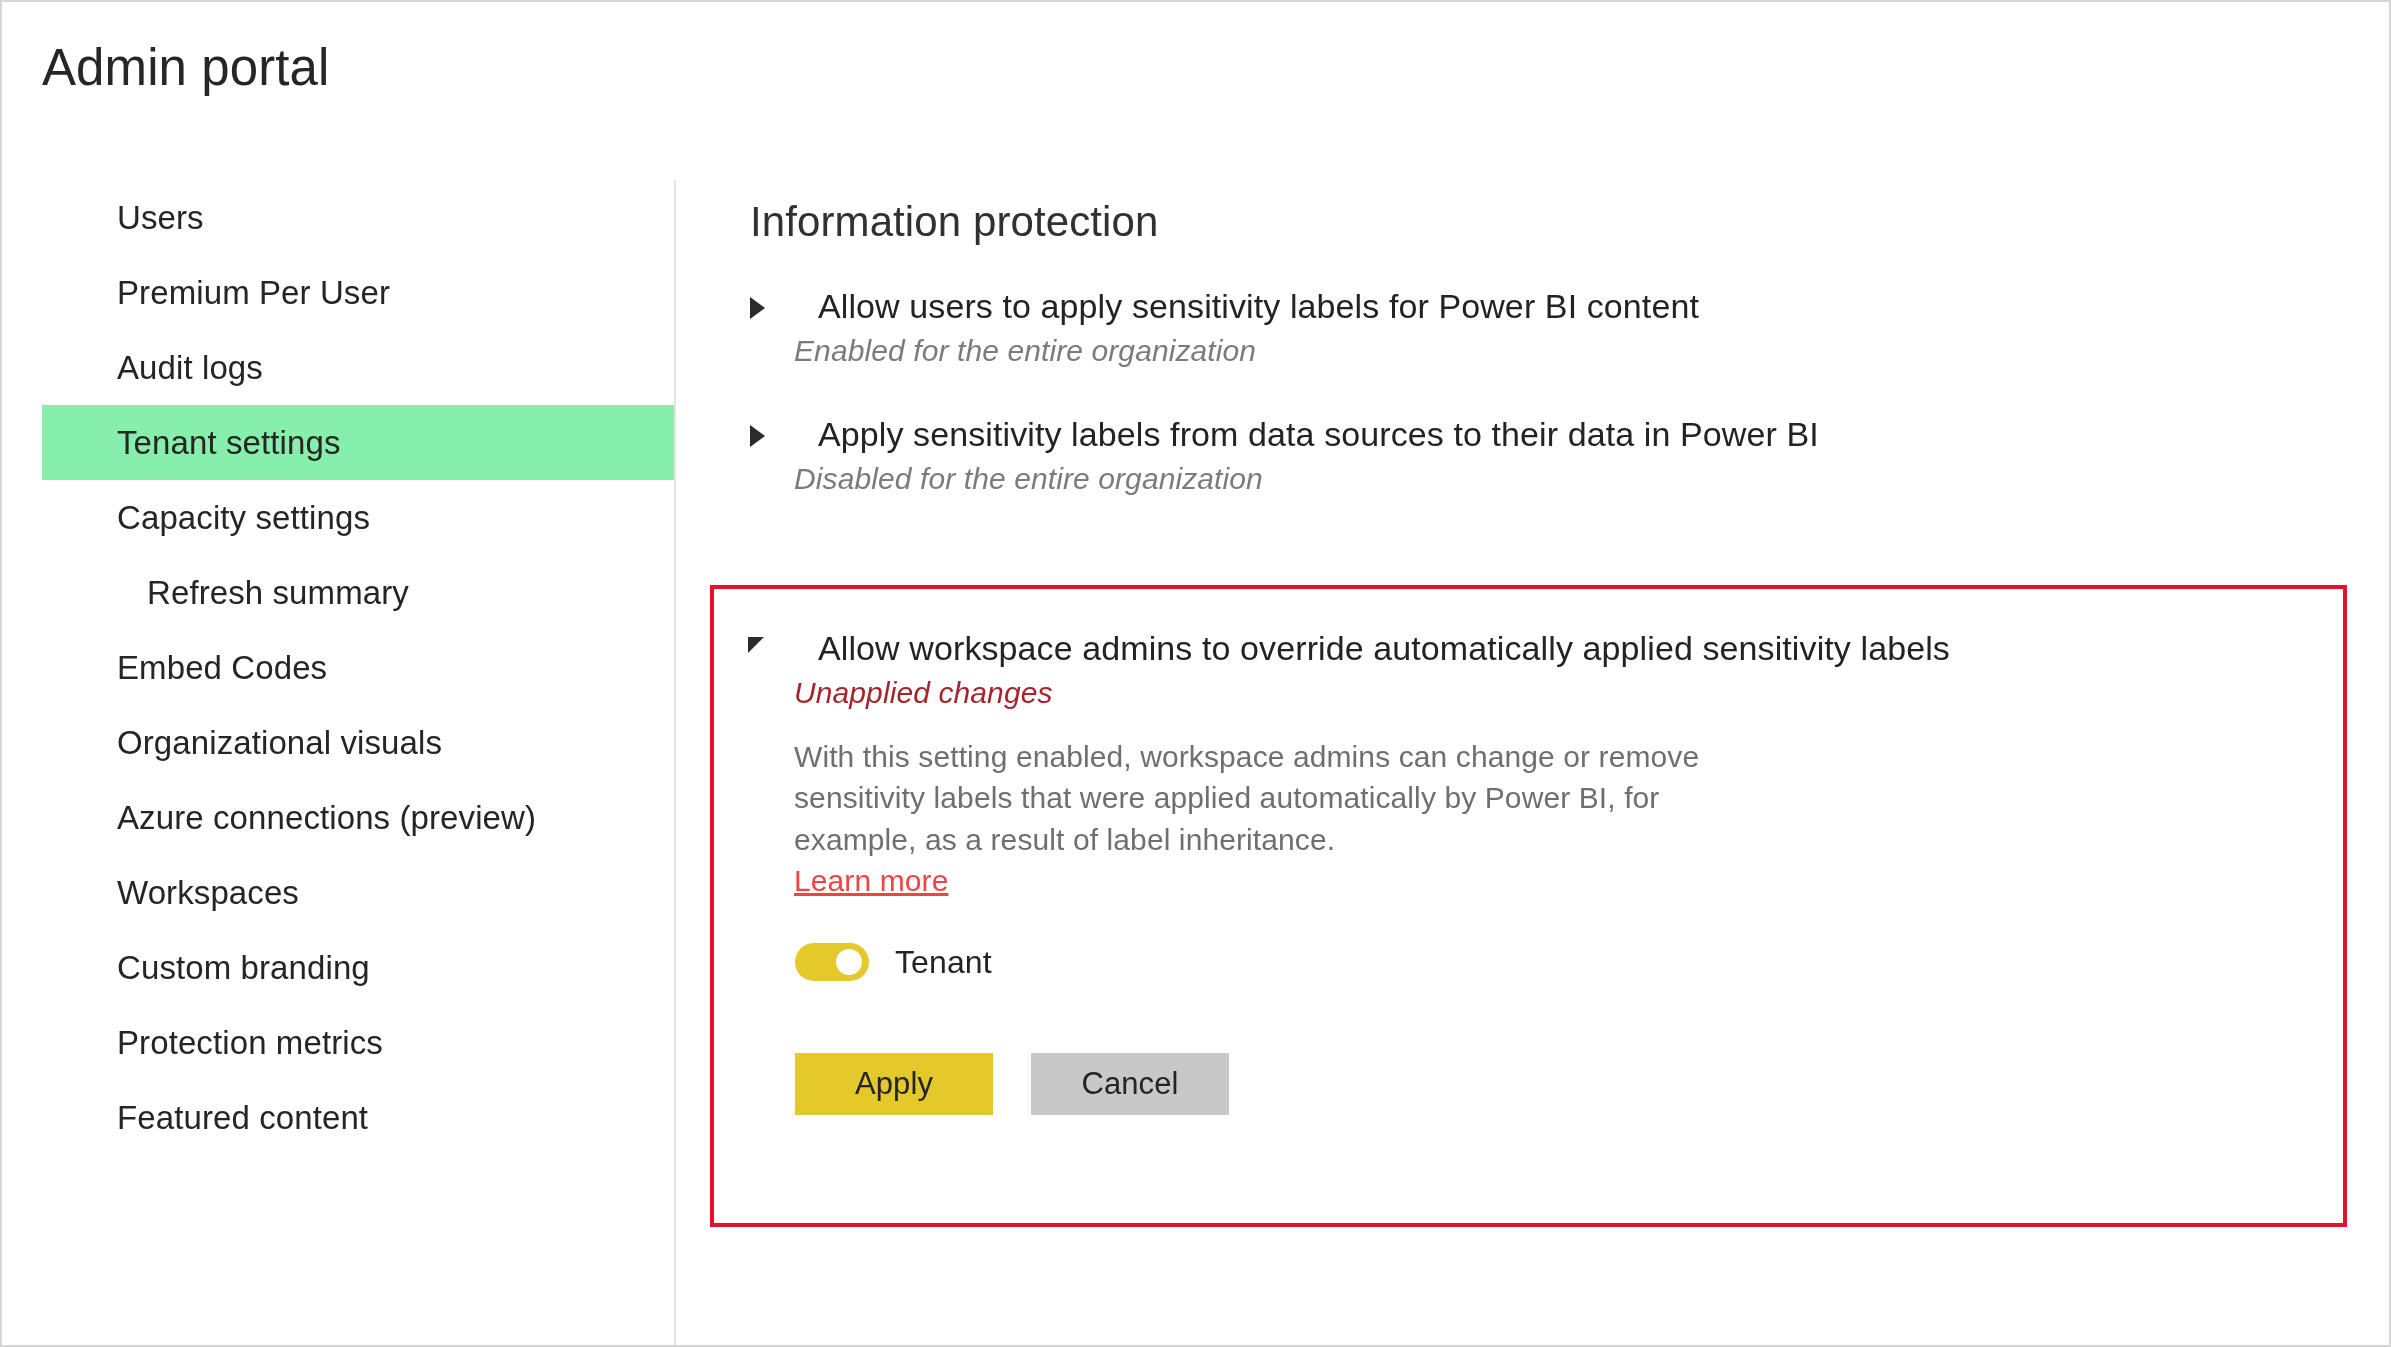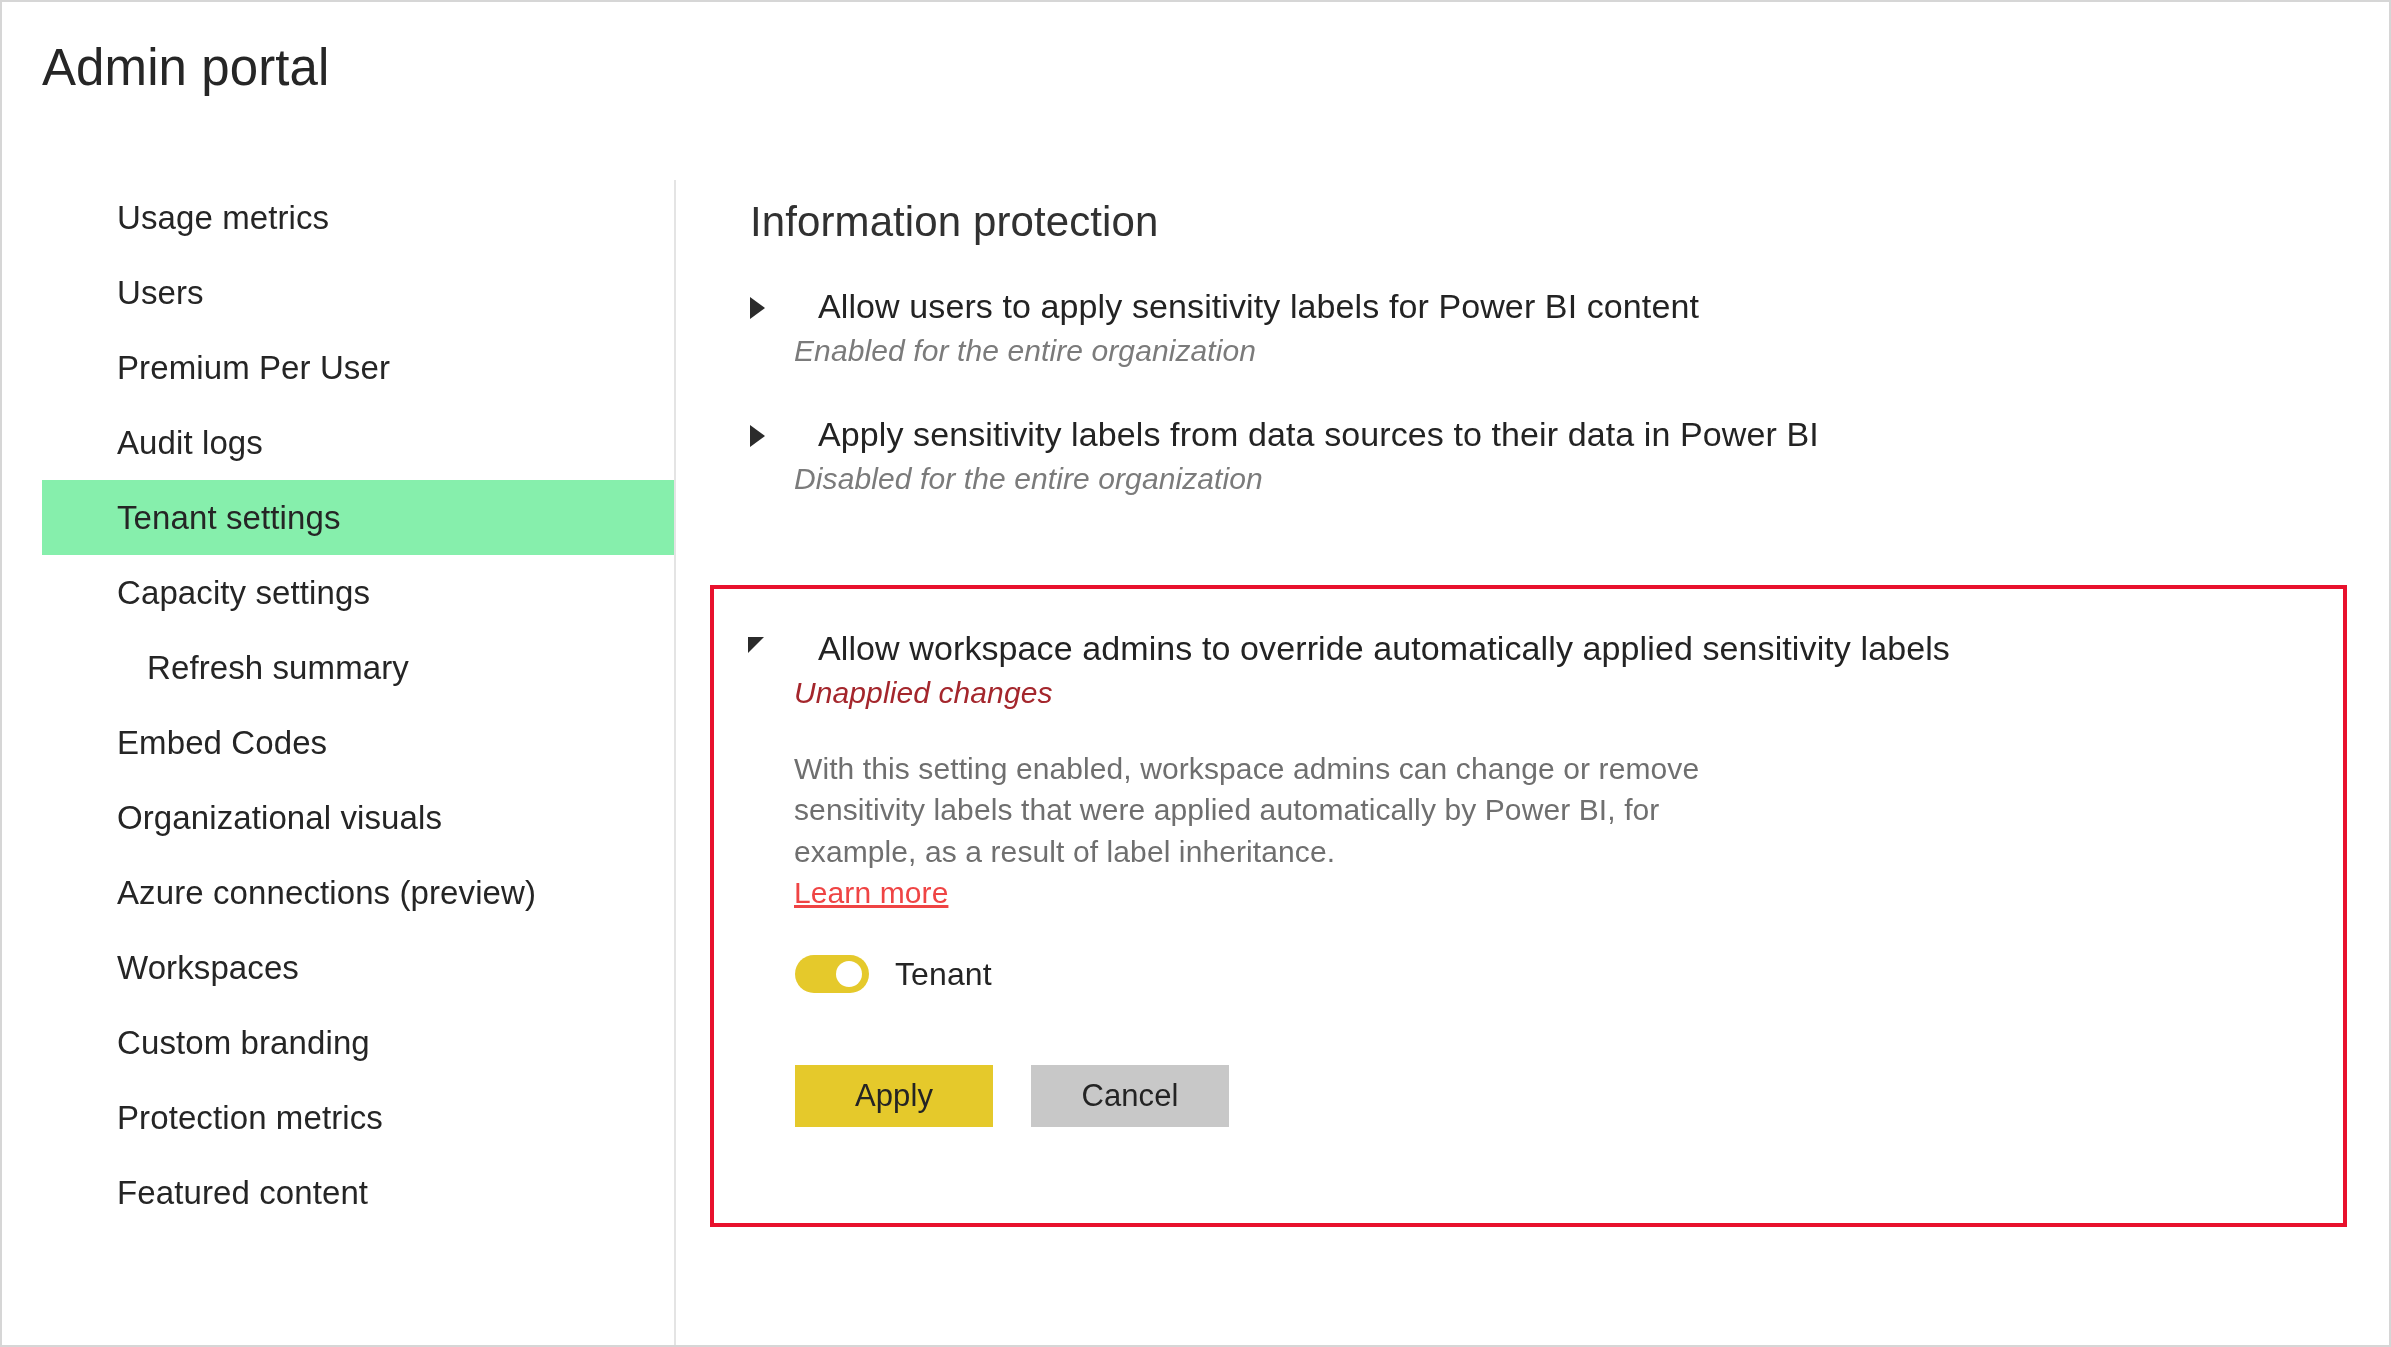--- a/index.html
+++ b/index.html
@@ -154,21 +154,21 @@
     top: 626px;
     width: 1600px;
   }
 
   .setting-desc {
     font-size: 30px;
     font-weight: 300;
     color: #6f6f6f;
     line-height: 1.38;
     width: 960px;
-    margin-top: 38px;
+    margin-top: 26px;
     letter-spacing: 0.1px;
   }
   .learn-more {
     display: inline-block;
     font-size: 30px;
     font-weight: 300;
     color: #ef4444;
     text-decoration: underline;
     cursor: pointer;
     letter-spacing: 0.1px;
@@ -234,23 +234,20 @@
 </style>
 </head>
 <body>
 
 <div id="page">
 
   <div class="page-title">Admin portal</div>
 
   <nav class="sidebar">
     <div class="nav-item">
-      <span>Usage metrics</span>
-    </div>
-    <div class="nav-item">
       <span>Users</span>
     </div>
     <div class="nav-item">
       <span>Premium Per User</span>
     </div>
     <div class="nav-item">
       <span>Audit logs</span>
     </div>
     <div class="nav-item selected">
       <span>Tenant settings</span>

